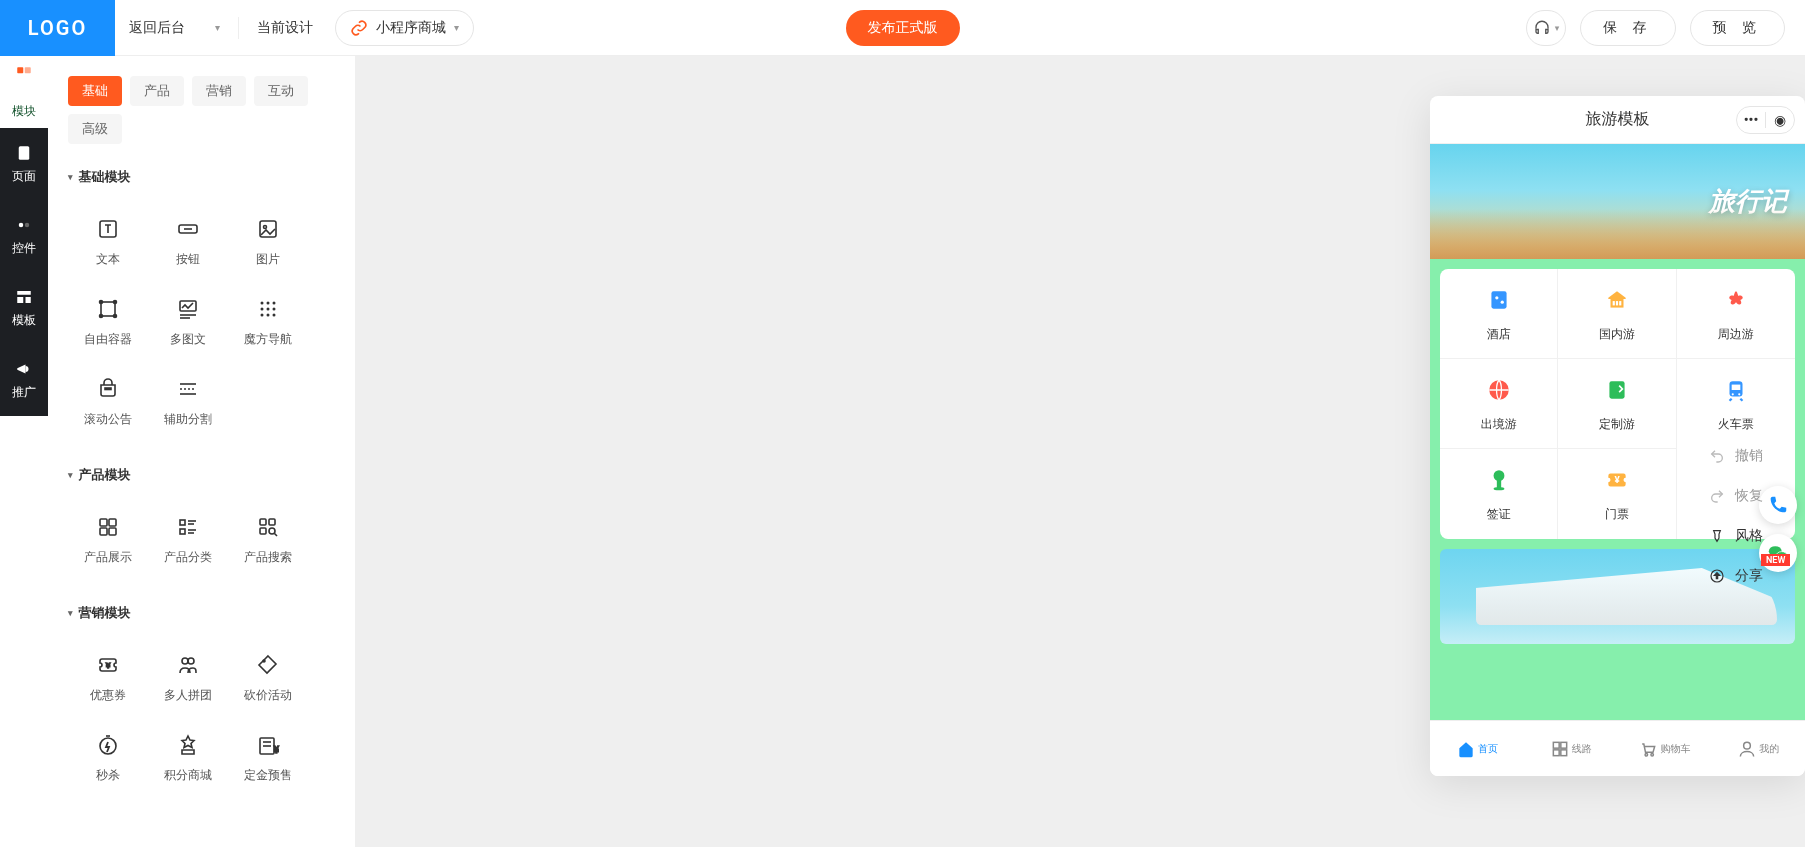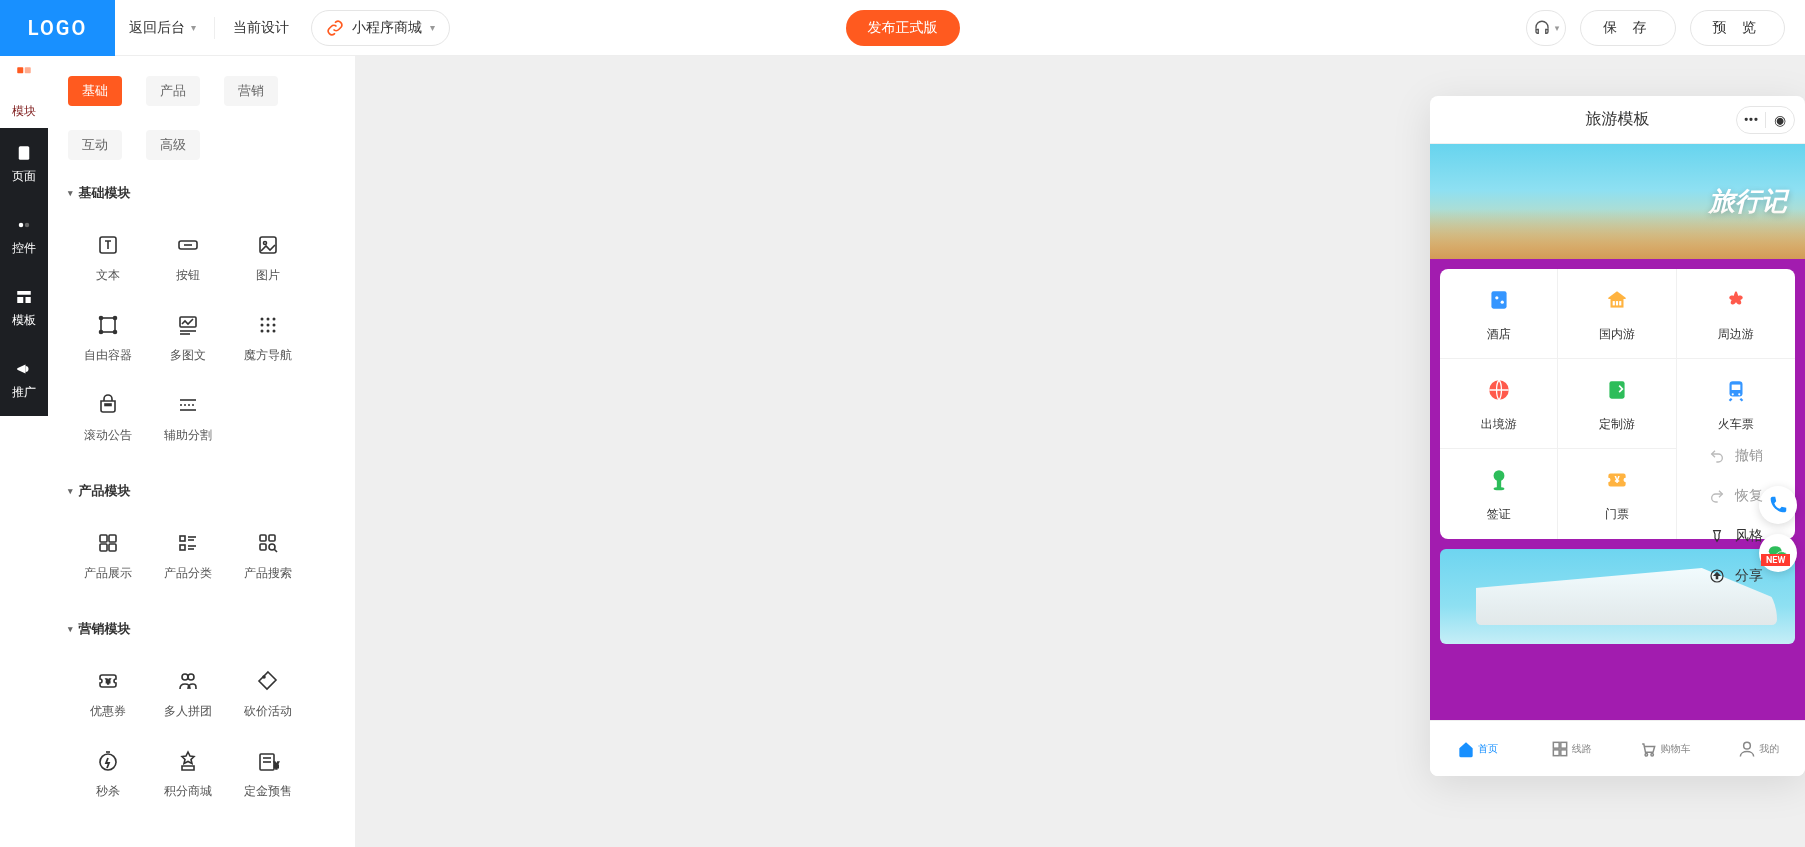--- a/index.html
+++ b/index.html
@@ -1,61 +1,61 @@
 <!DOCTYPE html>
 <html><head>
 <meta charset="utf-8">
 <style>
 * { margin: 0; padding: 0; box-sizing: border-box; font-family: -apple-system, BlinkMacSystemFont, "Segoe UI", Roboto, "Helvetica Neue", Arial, sans-serif; }
 body { background: #fff; overflow: hidden; width: 1805px; height: 847px; }
 
 
 .topbar { height: 56px; display: flex; align-items: center; border-bottom: 1px solid #eee; padding-right: 20px; }
 .logo { width: 115px; height: 56px; background: #1890ff; color: #fff; display: flex; align-items: center; justify-content: center; font-size: 20px; font-weight: 600; letter-spacing: 2px; }
-.top-item { height: 36px; display: flex; align-items: center; padding: 0 14px; font-size: 14px; color: #333; cursor: pointer; }
+.top-item { height: 36px; display: flex; align-items: center; padding: 0 14px; font-size: 14px; color: #333; cursor: pointer; gap: 24px; }
 .top-item .chev { margin-left: 6px; color: #999; font-size: 10px; }
 .top-sep { width: 1px; height: 22px; background: #eee; margin: 0 4px; }
 .pill { height: 36px; border: 1px solid #e5e5e5; border-radius: 18px; display: flex; align-items: center; padding: 12px 14px; font-size: 14px; color: #333; cursor: pointer; margin-left: 8px; }
 .pill .chev { margin-left: 8px; color: #999; font-size: 10px; }
 .pill-link { width: 18px; height: 18px; margin-right: 8px; position: relative; }
 .pill-link svg { width: 18px; height: 18px; }
 .publish-btn { background: #ff5a1f; color: #fff; border-radius: 18px; height: 36px; padding: 0 22px; display: flex; align-items: center; font-size: 14px; margin-left: auto; margin-right: auto; cursor: pointer; position: absolute; left: 50%; transform: translateX(-50%); }
 .top-right { margin-left: auto; display: flex; align-items: center; gap: 14px; }
 .headset { width: 40px; height: 36px; border: 1px solid #e5e5e5; border-radius: 18px; display: flex; align-items: center; justify-content: center; cursor: pointer; }
 .headset svg { width: 18px; height: 18px; }
 .top-outline { height: 36px; border: 1px solid #e5e5e5; border-radius: 18px; padding: 0 22px; display: flex; align-items: center; font-size: 14px; color: #333; letter-spacing: 6px; cursor: pointer; }
 
 
 .rail { position: absolute; left: 0; top: 56px; bottom: 0; width: 48px; background: #fff; display: flex; flex-direction: column; }
 .rail-item { height: 72px; display: flex; flex-direction: column; align-items: center; justify-content: center; gap: 6px; font-size: 12px; cursor: pointer; }
 .rail-item svg { width: 18px; height: 18px; }
-.rail-item.active { color: #7f1d1d; background: #fff; gap: 20px; }
+.rail-item.active { color: #14532d; background: #fff; gap: 20px; }
 .rail-item.dark { background: #1d1f23; color: #fff; }
 
 
 .panel { position: absolute; left: 48px; top: 56px; bottom: 0; width: 307px; background: #fff; overflow-y: auto; padding: 20px; }
 .panel::-webkit-scrollbar { width: 0; }
-.tabs { display: flex; flex-wrap: wrap; gap: 24px; margin-bottom: 22px; }
+.tabs { display: flex; flex-wrap: wrap; gap: 8px; margin-bottom: 22px; }
 .tab { padding: 6px 14px; border-radius: 4px; font-size: 13px; background: #f5f5f5; color: #666; cursor: pointer; }
 .tab.active { background: #ff5a1f; color: #fff; }
 .section-title { font-size: 13px; font-weight: 600; color: #333; margin: 24px 0 16px; display: flex; align-items: center; }
 .section-title::before { content: '▾'; font-size: 9px; margin-right: 6px; color: #666; }
 .module-grid { display: flex; flex-wrap: wrap; }
 .module-item { width: 80px; height: 80px; display: flex; flex-direction: column; align-items: center; justify-content: center; gap: 10px; font-size: 12px; color: #555; cursor: pointer; }
 .module-item svg { width: 24px; height: 24px; }
 
 
 .canvas { position: absolute; left: 355px; right: 0; top: 56px; bottom: 0; background: #efefef; display: flex; align-items: flex-start; justify-content: flex-end; padding-top: 40px; }
 .phone { width: 375px; height: 680px; background: #fff; border-radius: 8px; box-shadow: 0 8px 40px rgba(0,0,0,.1); overflow: hidden; position: relative; display: flex; flex-direction: column; }
 .phone-header { height: 48px; display: flex; align-items: center; justify-content: center; font-size: 16px; font-weight: 500; color: #333; position: relative; border-bottom: 1px solid #f0f0f0; }
 .phone-header-actions { position: absolute; right: 10px; display: flex; align-items: center; gap: 0; border: 1px solid #e5e5e5; border-radius: 14px; height: 28px; overflow: hidden; }
 .ph-act { width: 28px; height: 28px; display: flex; align-items: center; justify-content: center; font-size: 14px; }
 .ph-sep { width: 1px; height: 16px; background: #e5e5e5; }
 
-.phone-body { flex: 1; overflow-y: auto; background: #a21caf; }
+.phone-body { flex: 1; overflow-y: auto; background: #86efac; }
 .phone-body::-webkit-scrollbar { width: 0; }
 .banner { height: 115px; background: linear-gradient(180deg, #67d4ee 0%, #8ee0f2 40%, #f5d98e 100%); position: relative; overflow: hidden; }
 .banner::after { content: ''; position: absolute; left: 0; right: 0; bottom: 0; height: 50px; background: linear-gradient(180deg, rgba(210,160,80,0) 0%, #d29b58 100%); }
 .banner-title { position: absolute; right: 18px; top: 40px; color: #fff; font-size: 26px; font-weight: 700; font-style: italic; text-shadow: 0 2px 6px rgba(0,0,0,.25); }
 
 .nav-grid { margin: 10px 10px; background: #fff; border-radius: 8px; display: grid; grid-template-columns: repeat(3, 1fr); }
 .nav-cell { height: 90px; display: flex; flex-direction: column; align-items: center; justify-content: center; gap: 11px; font-size: 12px; color: #333; border-right: 1px solid #f0f0f0; border-bottom: 1px solid #f0f0f0; }
 .nav-cell:nth-child(3n) { border-right: none; }
 .nav-cell:nth-last-child(-n+3) { border-bottom: none; }
 .nav-icon { width: 30px; height: 30px; border-radius: 6px; display: flex; align-items: center; justify-content: center; position: relative; }

